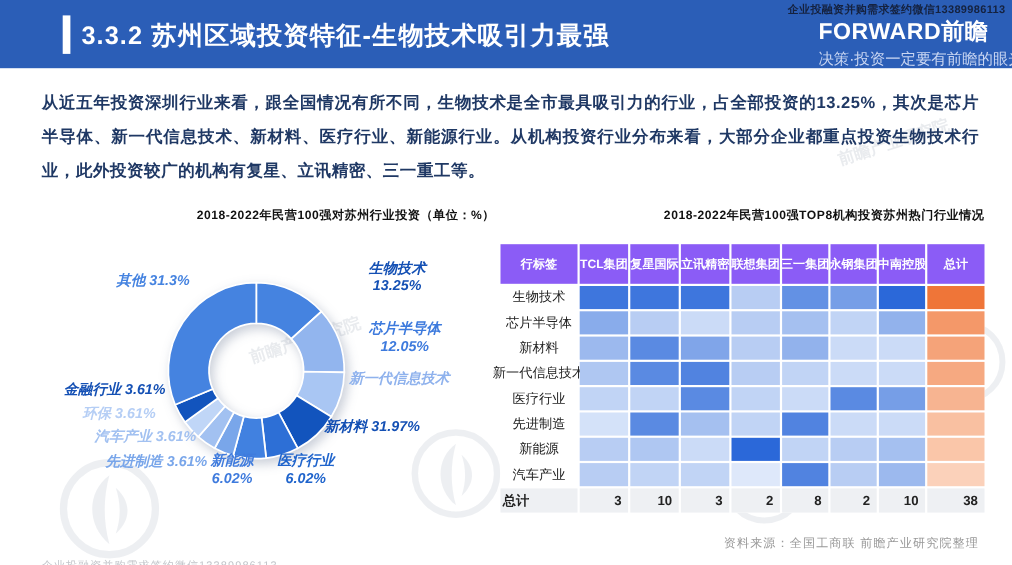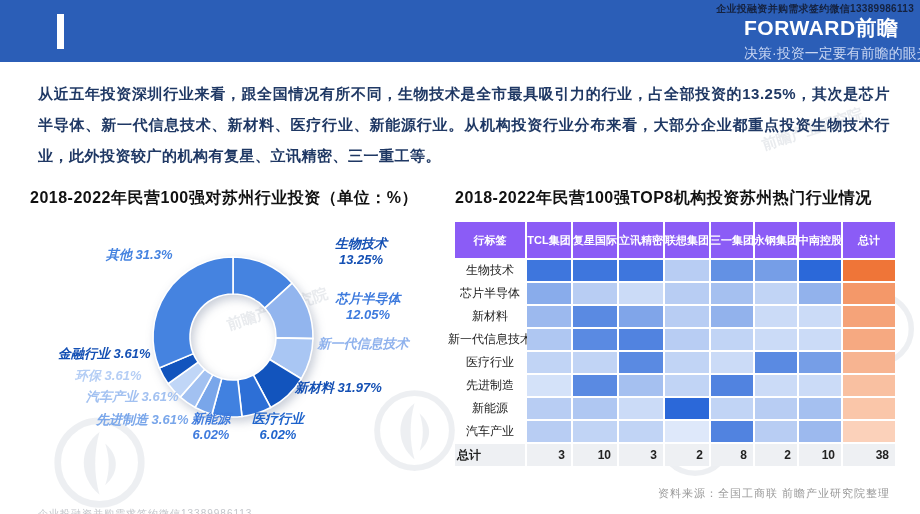--- a/index.html
+++ b/index.html
@@ -23,22 +23,22 @@
   .topbar .brand .logo{color:#ffffff;font-size:21px;font-weight:bold;letter-spacing:0.5px;white-space:nowrap;}
   .topbar .brand .slogan{color:#c9d6f2;font-size:14px;margin-top:3px;white-space:nowrap;}
   
   .intro{
     position:absolute;left:38px;top:78px;width:852px;
     color:#1f3864;font-size:15px;line-height:31px;font-weight:bold;
     text-align:justify;letter-spacing:0.5px;
   }
   
   .chart-title{
-    position:absolute;top:188px;font-size:16px;font-weight:bold;color:#111111;
-    text-align:left;letter-spacing:0.5px;white-space:nowrap;
+    position:absolute;top:188px;font-size:11px;font-weight:bold;color:#111111;
+    text-align:right;letter-spacing:0.5px;white-space:nowrap;
   }
   .chart-title.left{left:30px;width:420px;}
   .chart-title.right{left:455px;width:440px;}
   
   .donut-wrap{position:absolute;left:30px;top:222px;width:420px;height:240px;}
   .donut-svg{position:absolute;left:0;top:0;filter:drop-shadow(3px 4px 5px rgba(40,60,100,.25));}
   .dlabel{
     position:absolute;font-size:13px;font-weight:bold;font-style:italic;
     line-height:16px;white-space:nowrap;
   }
@@ -99,20 +99,21 @@
   <svg class="wm-logo" style="left:838px;top:290px;" width="78" height="78" viewBox="0 0 100 100">
     <circle cx="50" cy="50" r="44" fill="none" stroke="currentColor" stroke-width="7"></circle>
     <path d="M50 18 C28 34 28 66 50 84 C44 62 44 40 50 18 Z" fill="currentColor"></path>
     <path d="M56 30 C72 44 70 62 56 74 C61 59 61 45 56 30 Z" fill="currentColor"></path>
   </svg>
   <div class="wm-text" style="left:225px;top:300px;">前瞻产业研究院</div>
   <div class="wm-text" style="left:760px;top:120px;">前瞻产业研究院</div>
 
   <div class="topbar">
     <div class="accent"></div>
+    <div class="title">3.3.2 苏州区域投资特征-生物技术吸引力最强</div>
     <div class="contact">企业投融资并购需求签约微信13389986113</div>
     <div class="brand">
       <div class="logo">FORWARD前瞻</div>
       <div class="slogan">决策·投资一定要有前瞻的眼光</div>
     </div>
   </div>
 
   <div class="intro">从近五年投资深圳行业来看，跟全国情况有所不同，生物技术是全市最具吸引力的行业，占全部投资的13.25%，其次是芯片半导体、新一代信息技术、新材料、医疗行业、新能源行业。从机构投资行业分布来看，大部分企业都重点投资生物技术行业，此外投资较广的机构有复星、立讯精密、三一重工等。</div>
 
   <div class="chart-title left">2018-2022年民营100强对苏州行业投资（单位：%）</div>

